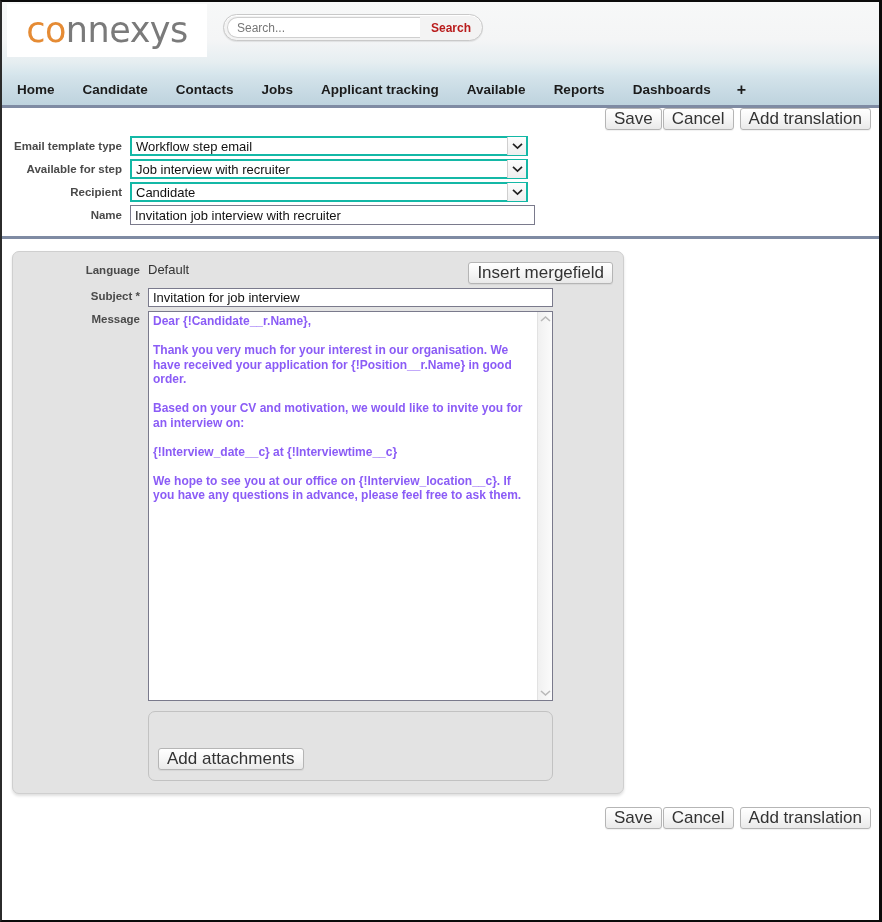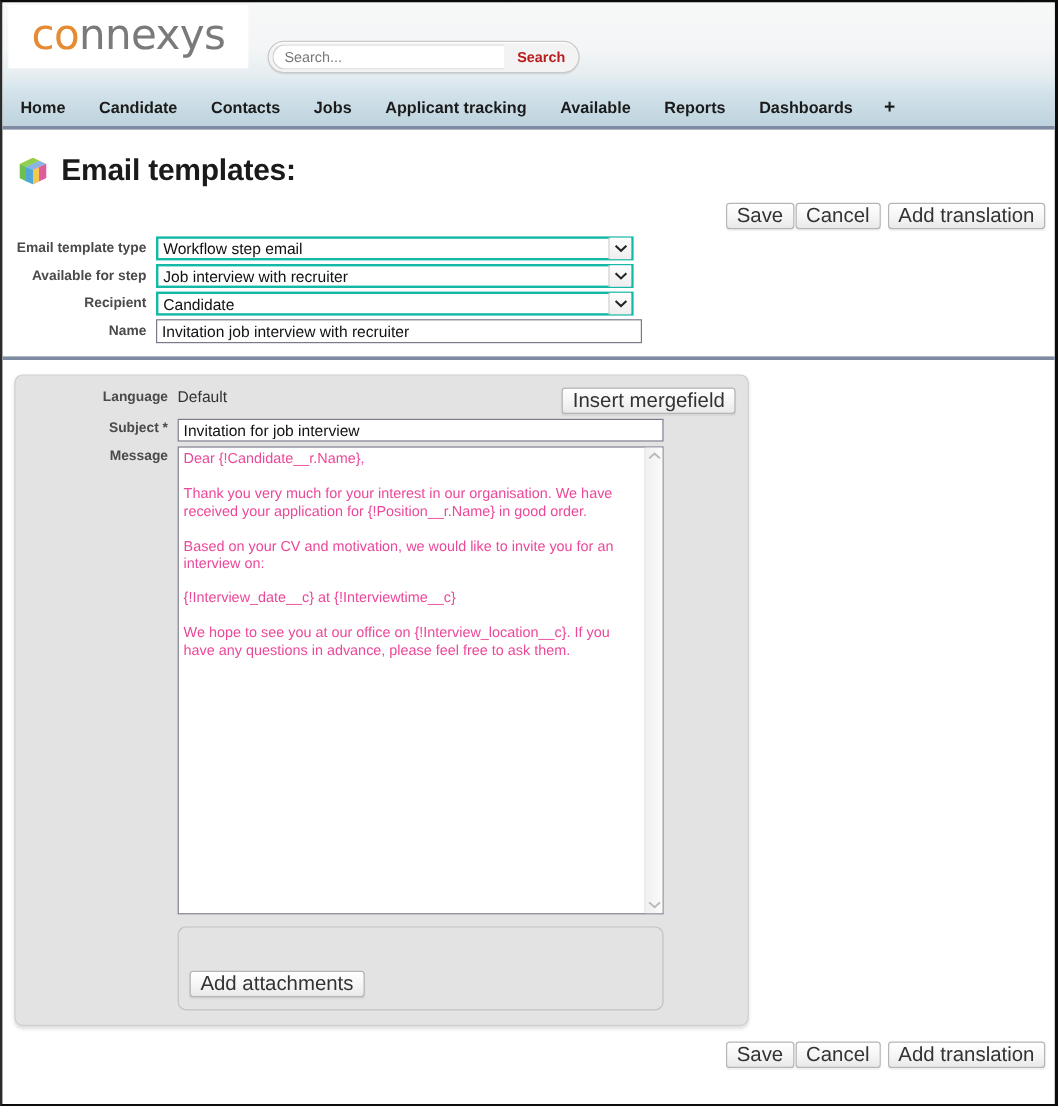--- a/index.html
+++ b/index.html
@@ -36,21 +36,21 @@
     font-size: 35px;
     letter-spacing: -0.5px;
     font-weight: 400;
     color: #7a7a7a;
     line-height: 1;
     white-space: nowrap;
   }
   .logo-text .orange { color: #e58b34; }
 
   .search-wrap {
-    position: absolute; left: 221px; top: 32px;
+    position: absolute; left: 221px; top: 12px;
     width: 260px; height: 27px;
     background: #f3f3f3;
     border: 1px solid #c9c9c9;
     border-radius: 14px;
     box-shadow: 0 1px 1px rgba(0,0,0,0.08), inset 0 1px 0 #fff;
     display: flex; align-items: center;
   }
   .search-input {
     flex: 1 1 auto;
     margin: 2px 0 2px 3px;
@@ -218,24 +218,25 @@
     border: 1px solid #7a7a8c;
     background: #ffffff;
     position: relative;
     display: flex;
   }
   .msg-text {
     flex: 1 1 auto;
     padding: 2px 4px;
     font-size: 12px;
     line-height: 14.5px;
-    color: #ec4899;
+    color: #8b5cf6;
     white-space: pre-wrap;
     overflow: hidden;
     font-family: "Liberation Sans", sans-serif;
+    font-weight: bold;
   }
   .msg-scroll {
     width: 15px; flex: none;
     background: linear-gradient(to right,#f0f0f0,#fbfbfb);
     border-left: 1px solid #e2e2e2;
     display: flex; flex-direction: column; justify-content: space-between;
     align-items: center;
     padding: 3px 0;
     cursor: pointer;
   }
@@ -278,34 +279,20 @@
     <div class="nav-item">Candidate</div>
     <div class="nav-item">Contacts</div>
     <div class="nav-item">Jobs</div>
     <div class="nav-item">Applicant tracking</div>
     <div class="nav-item">Available</div>
     <div class="nav-item">Reports</div>
     <div class="nav-item">Dashboards</div>
     <div class="nav-plus">+</div>
   </div>
 
-  <div class="title-row">
-    <svg class="cube-icon" viewBox="0 0 32 32">
-      <polygon points="16,3 29,9 16,15 3,9" fill="#f2d24a"></polygon>
-      <polygon points="16,3 22,5.8 9,12 3,9" fill="#8fd14f"></polygon>
-      <polygon points="22,5.8 29,9 16,15 9,12" fill="#8ab4e8"></polygon>
-      <polygon points="3,9 16,15 16,29 3,23" fill="#6ed3c0"></polygon>
-      <polygon points="3,9 9,12 9,26 3,23" fill="#6fbf4f"></polygon>
-      <polygon points="9,12 16,15 16,29 9,26" fill="#4fa8d8"></polygon>
-      <polygon points="16,15 29,9 29,23 16,29" fill="#f08ec0"></polygon>
-      <polygon points="16,15 22,12.2 22,26 16,29" fill="#f2c94c"></polygon>
-      <polygon points="22,12.2 29,9 29,23 22,26" fill="#e05c9e"></polygon>
-    </svg>
-    <div class="page-title">Email templates:</div>
-  </div>
 
   <div class="btn-row">
     <div class="btn-pair">
       <button class="btn">Save</button>
       <button class="btn">Cancel</button>
     </div>
     <div class="btn-sep"></div>
     <button class="btn">Add translation</button>
   </div>
 

